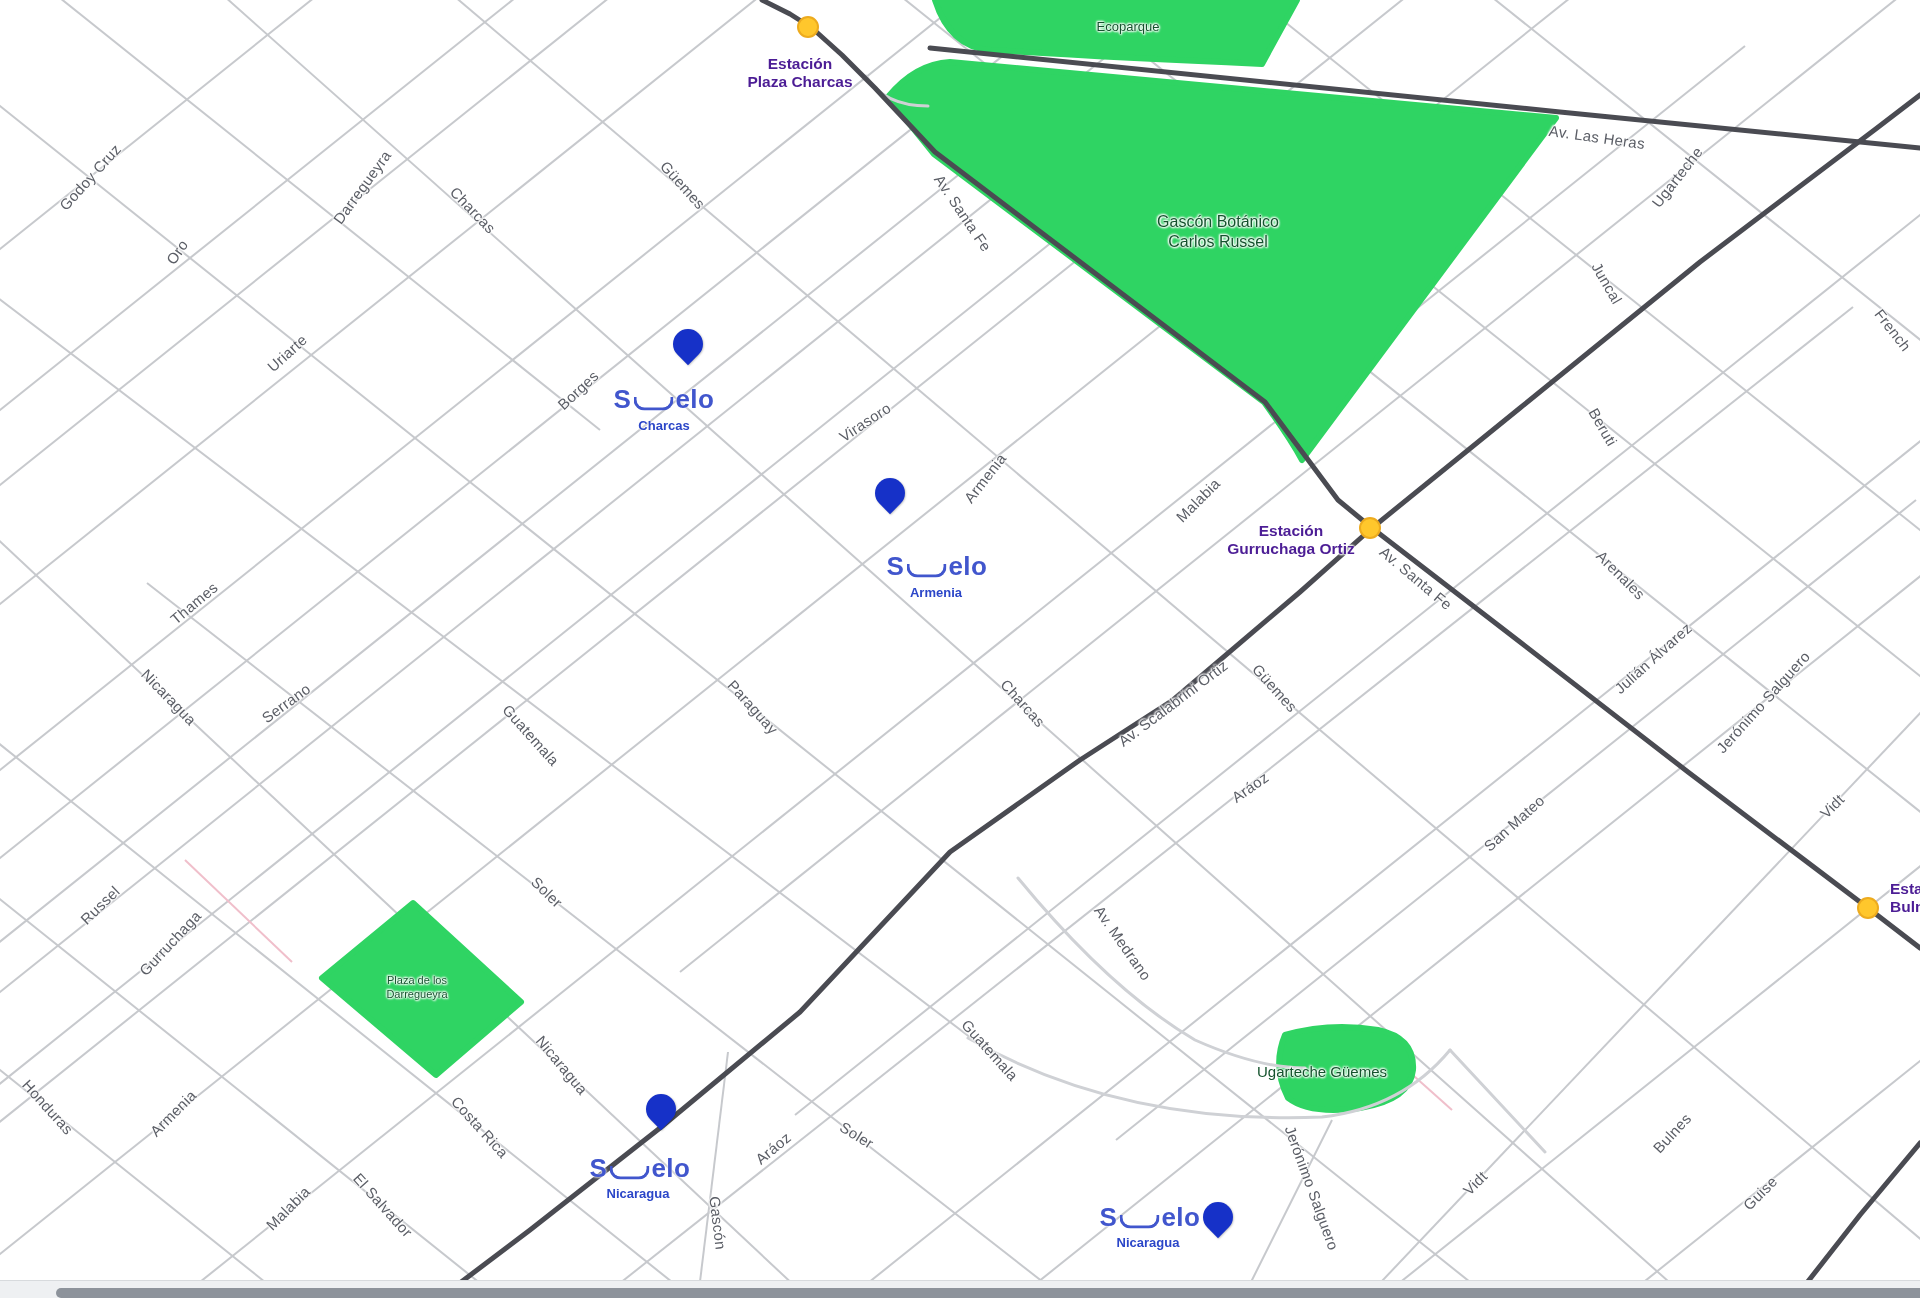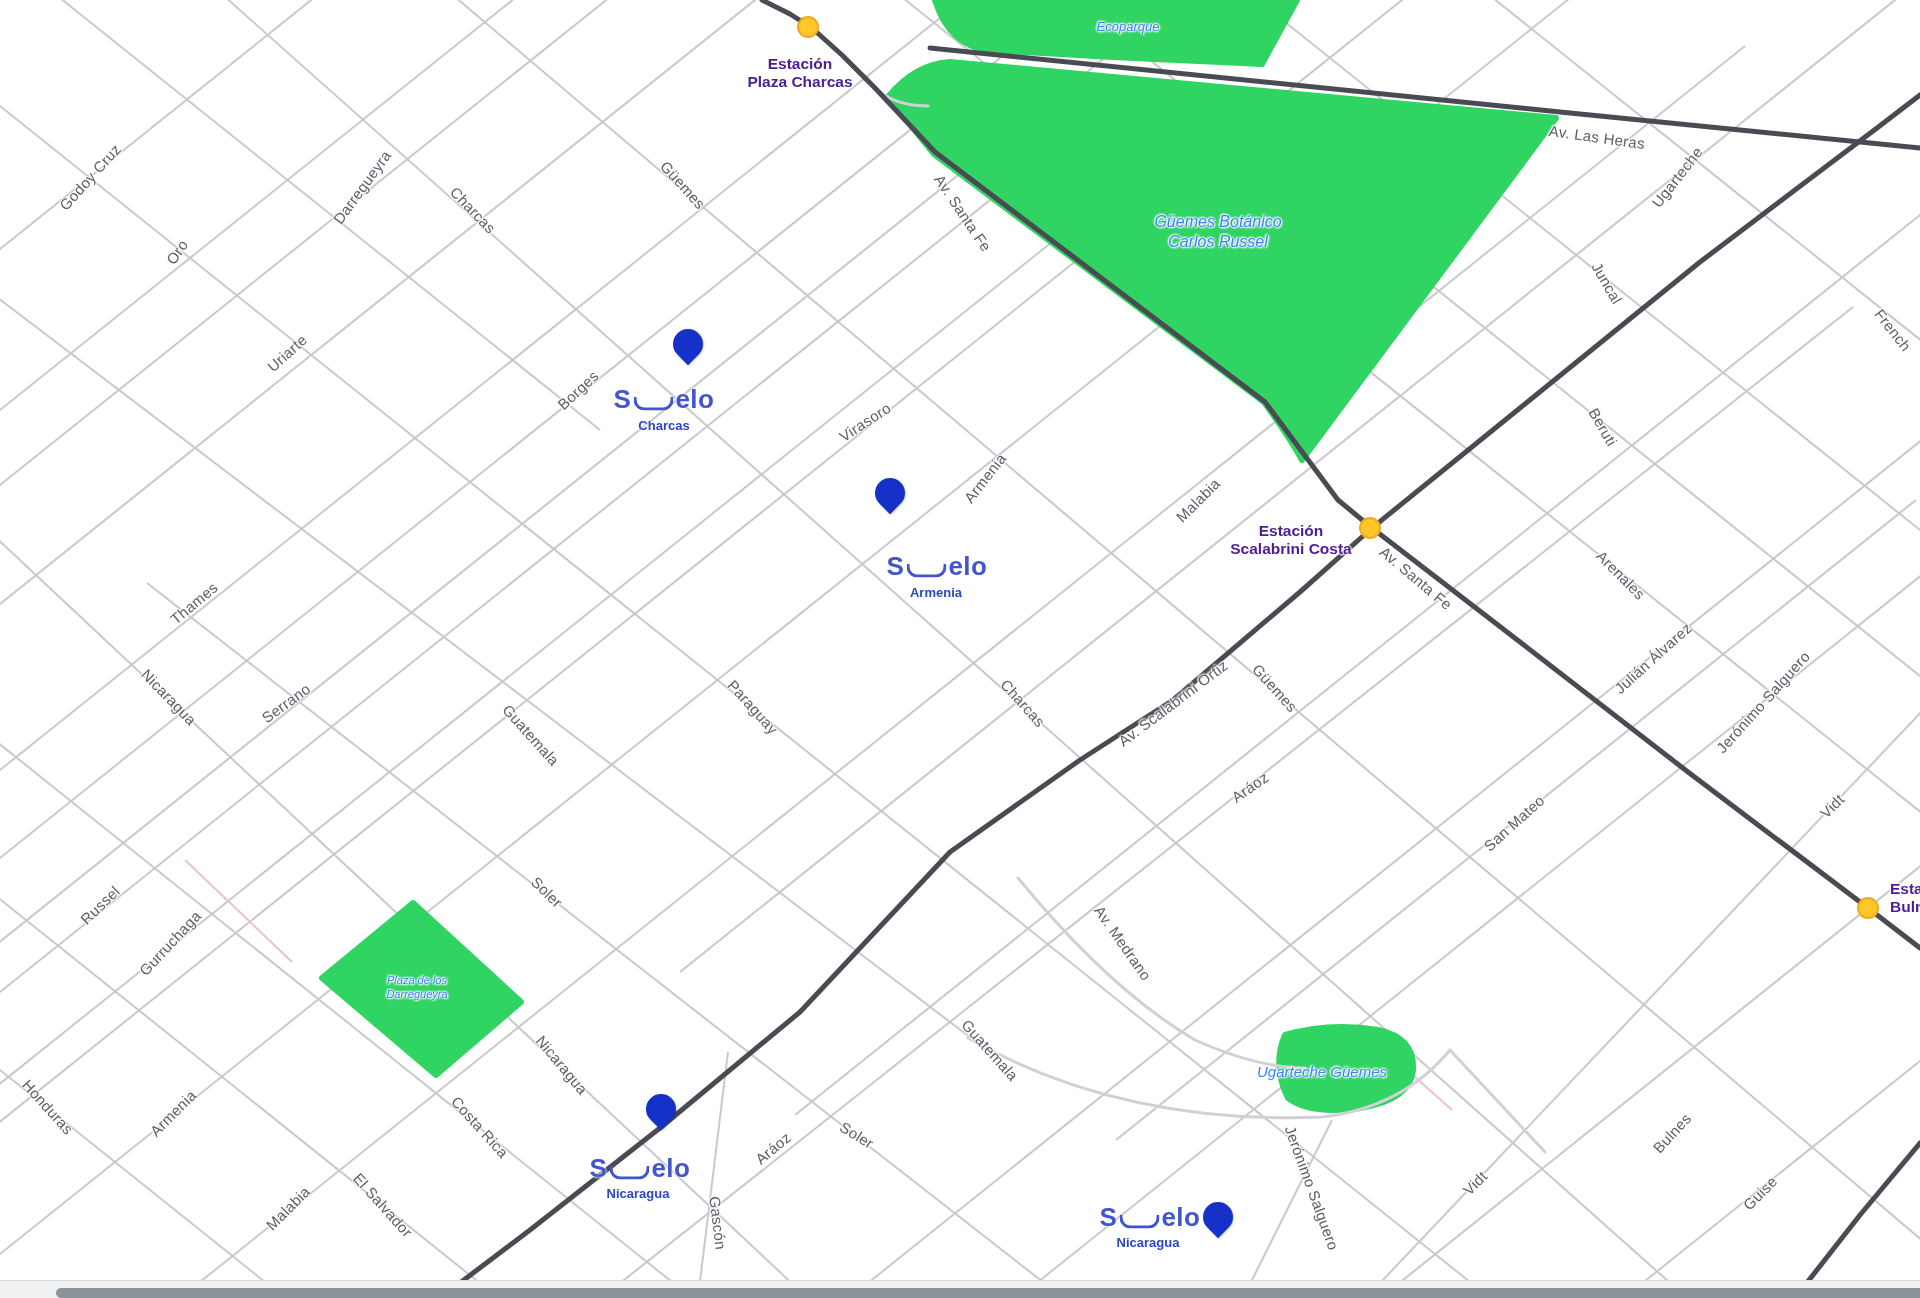--- a/index.html
+++ b/index.html
@@ -2,21 +2,21 @@
 <html><head>
 <meta charset="utf-8">
 <style>
   html,body{margin:0;padding:0;background:#fff;}
   #stage{position:relative;width:1920px;height:1298px;overflow:hidden;background:#ffffff;
          font-family:"Liberation Sans", sans-serif;}
   #map-svg{position:absolute;left:0;top:0;}
   .lbl{position:absolute;white-space:nowrap;transform-origin:center;
        text-shadow:0 0 2px #fff,0 0 2px #fff,0 0 3px #fff,1px 1px 2px #fff,-1px -1px 2px #fff;}
   .street-lbl{color:#5b5e66;font-size:15px;font-weight:400;letter-spacing:.3px;}
-  .park-lbl{color:#3b82f6;font-weight:500;text-align:center;line-height:1.25;font-style:italic;}
+  .park-lbl{color:#14532d;font-weight:500;text-align:center;line-height:1.25;}
   .station-lbl{color:#4c1d95;font-weight:600;font-size:15.5px;line-height:1.15;text-align:center;}
   .station-dot{position:absolute;width:22px;height:22px;border-radius:50%;box-sizing:border-box;}
   .pin{position:absolute;width:30px;height:30px;border-radius:50% 50% 50% 0;
        transform:rotate(-45deg);box-shadow:0 1px 2px rgba(0,0,0,.25);}
   .suelo{position:absolute;display:flex;align-items:center;font-weight:700;font-size:26px;
          letter-spacing:.5px;text-shadow:0 0 2px #fff,0 0 3px #fff;}
   .suelo .u-glyph{width:34px;height:11px;border:3px solid currentColor;border-top:none;
          border-radius:0 0 11px 11px;margin:8px 2px 0 2px;}
   .suelo-sub{position:absolute;font-weight:700;font-size:13px;white-space:nowrap;
          text-shadow:0 0 2px #fff,0 0 3px #fff;}
@@ -137,39 +137,39 @@
       <div class="lbl street-lbl" style="left: 1832px; top: 806px; transform: translate(-50%, -50%) rotate(-45deg);">Vidt</div>
       <div class="lbl street-lbl" style="left: 1123px; top: 943px; transform: translate(-50%, -50%) rotate(55deg);">Av. Medrano</div>
       <div class="lbl street-lbl" style="left: 1312px; top: 1188px; transform: translate(-50%, -50%) rotate(70deg);">Jerónimo Salguero</div>
       <div class="lbl street-lbl" style="left: 1475px; top: 1183px; transform: translate(-50%, -50%) rotate(-45deg);">Vidt</div>
       <div class="lbl street-lbl" style="left: 1672px; top: 1133px; transform: translate(-50%, -50%) rotate(-47deg);">Bulnes</div>
       <div class="lbl street-lbl" style="left: 1760px; top: 1193px; transform: translate(-50%, -50%) rotate(-45deg);">Guise</div>
       <div class="lbl park-lbl" style="left: 1128px; top: 27px; font-size: 13px; transform: translate(-50%, -50%);">
         <div>Ecoparque</div>
       </div>
       <div class="lbl park-lbl" style="left: 1218px; top: 232px; font-size: 16px; transform: translate(-50%, -50%);">
-        <div>Güemes Botánico</div>
+        <div>Gascón Botánico</div>
         <div>Carlos Russel</div>
       </div>
       <div class="lbl park-lbl" style="left: 417px; top: 988px; font-size: 11px; transform: translate(-50%, -50%);">
         <div>Plaza de los</div>
         <div>Darregueyra</div>
       </div>
       <div class="lbl park-lbl" style="left: 1322px; top: 1072px; font-size: 15px; transform: translate(-50%, -50%);">
         <div>Ugarteche Güemes</div>
       </div>
       <div class="station-dot" style="left: 797px; top: 16px; background: rgb(255, 199, 44); border: 2px solid rgb(237, 171, 30);"></div>
       <div class="lbl station-lbl" style="left: 800px; top: 73px; transform: translate(-50%, -50%);">
         <div>Estación</div>
         <div>Plaza Charcas</div>
       </div>
       <div class="station-dot" style="left: 1359px; top: 517px; background: rgb(255, 199, 44); border: 2px solid rgb(237, 171, 30);"></div>
       <div class="lbl station-lbl" style="left: 1291px; top: 540px; transform: translate(-50%, -50%);">
         <div>Estación</div>
-        <div>Scalabrini Costa</div>
+        <div>Gurruchaga Ortiz</div>
       </div>
       <div class="station-dot" style="left: 1857px; top: 897px; background: rgb(255, 199, 44); border: 2px solid rgb(237, 171, 30);"></div>
       <div class="lbl station-lbl" style="left: 1890px; top: 898px; transform: translate(0px, -50%); text-align: left;">
         <div>Estación</div>
         <div>Bulnes</div>
       </div>
       <div class="pin" style="left: 673px; top: 329px; background: rgb(22, 49, 200);"></div>
       <div class="suelo" style="left: 664px; top: 399px; transform: translate(-50%, -50%); color: rgb(65, 86, 205);">
         <span>S</span>
         <span class="u-glyph"></span>

